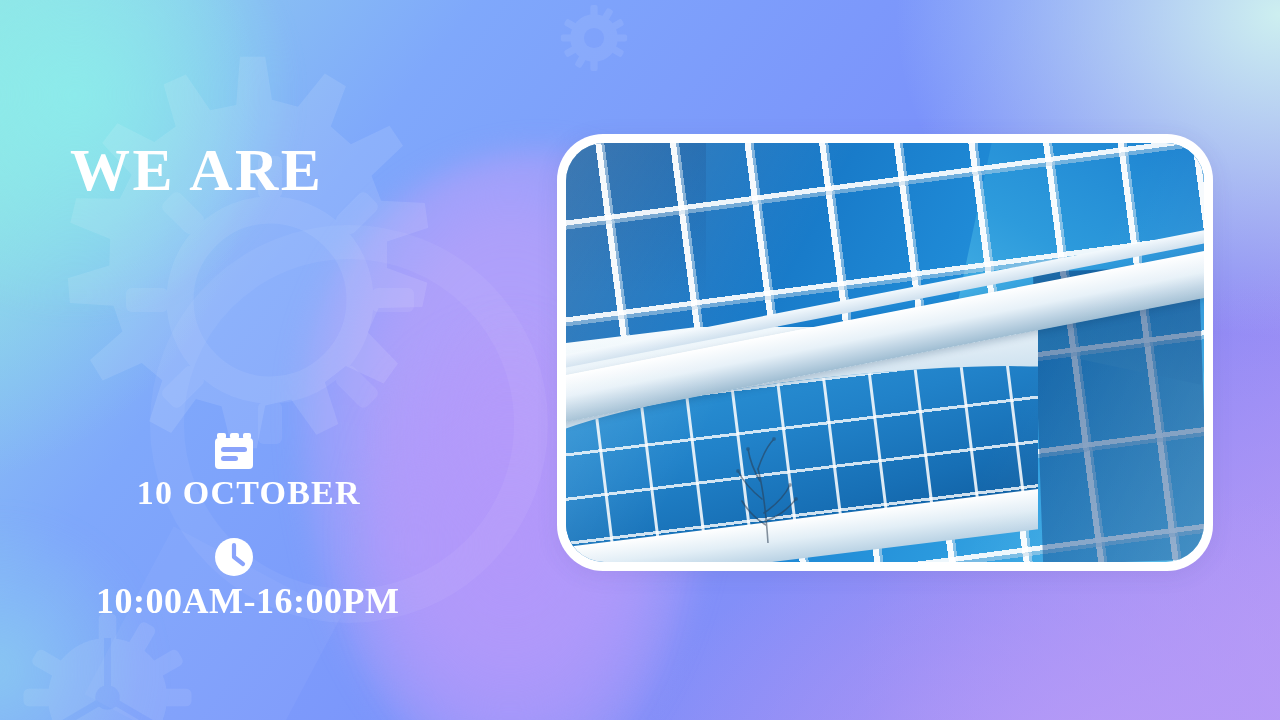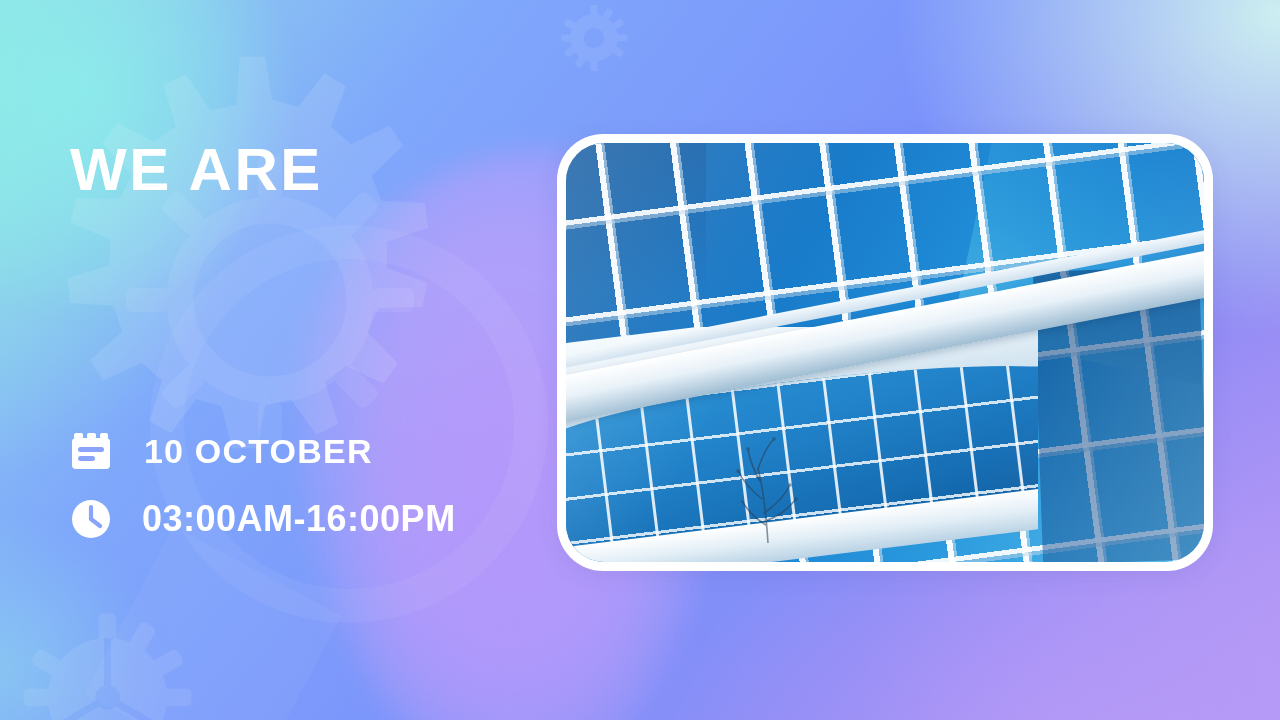--- a/index.html
+++ b/index.html
@@ -5,21 +5,21 @@
   html, body {
     margin: 0;
     padding: 0;
     background: #222;
   }
   #poster {
     position: relative;
     width: 1280px;
     height: 720px;
     overflow: hidden;
-    font-family: Liberation Sans, sans-serif;
+    font-family: Liberation Serif, serif;
     background: #1d4ed8;
   }
 
   
   .bg-base {
     position: absolute;
     inset: 0;
     background:
       radial-gradient(ellipse 900px 700px at 108% 92%, #b79bf7 0%, rgba(183,155,247,0) 58%),
       radial-gradient(ellipse 620px 520px at 100% 2%, #cdeff0 0%, rgba(205,239,240,0) 62%),
@@ -129,20 +129,21 @@
   .info-block {
     position: absolute;
     left: 68px;
     top: 428px;
     z-index: 6;
   }
   .info-row {
     display: flex;
     align-items: center;
     margin-bottom: 22px;
+    flex-direction: column;
   }
   .info-icon {
     width: 46px;
     height: 46px;
     display: flex;
     align-items: center;
     justify-content: center;
     flex: 0 0 auto;
   }
   .info-icon svg { display: block; }
@@ -420,21 +421,21 @@
       <span class="info-text">10 OCTOBER</span>
     </div>
 
     <div class="info-row time">
       <span class="info-icon">
         <svg width="42" height="42" viewBox="0 0 42 42" aria-hidden="true">
           <circle cx="21" cy="21" r="19" fill="#ffffff"></circle>
           <path d="M21 9 L21 21 L30 28" fill="none" stroke="#8aa3fb" stroke-width="4.2" stroke-linecap="round" stroke-linejoin="round"></path>
         </svg>
       </span>
-      <span class="info-text">03:00AM-16:00PM</span>
+      <span class="info-text">10:00AM-16:00PM</span>
     </div>
 
   </div>
 
   <div class="photo-card">
     <div class="photo-inner">
       <div class="sky-wedge"></div>
       <div class="panel-dark2"></div>
 
       <div class="facade">

